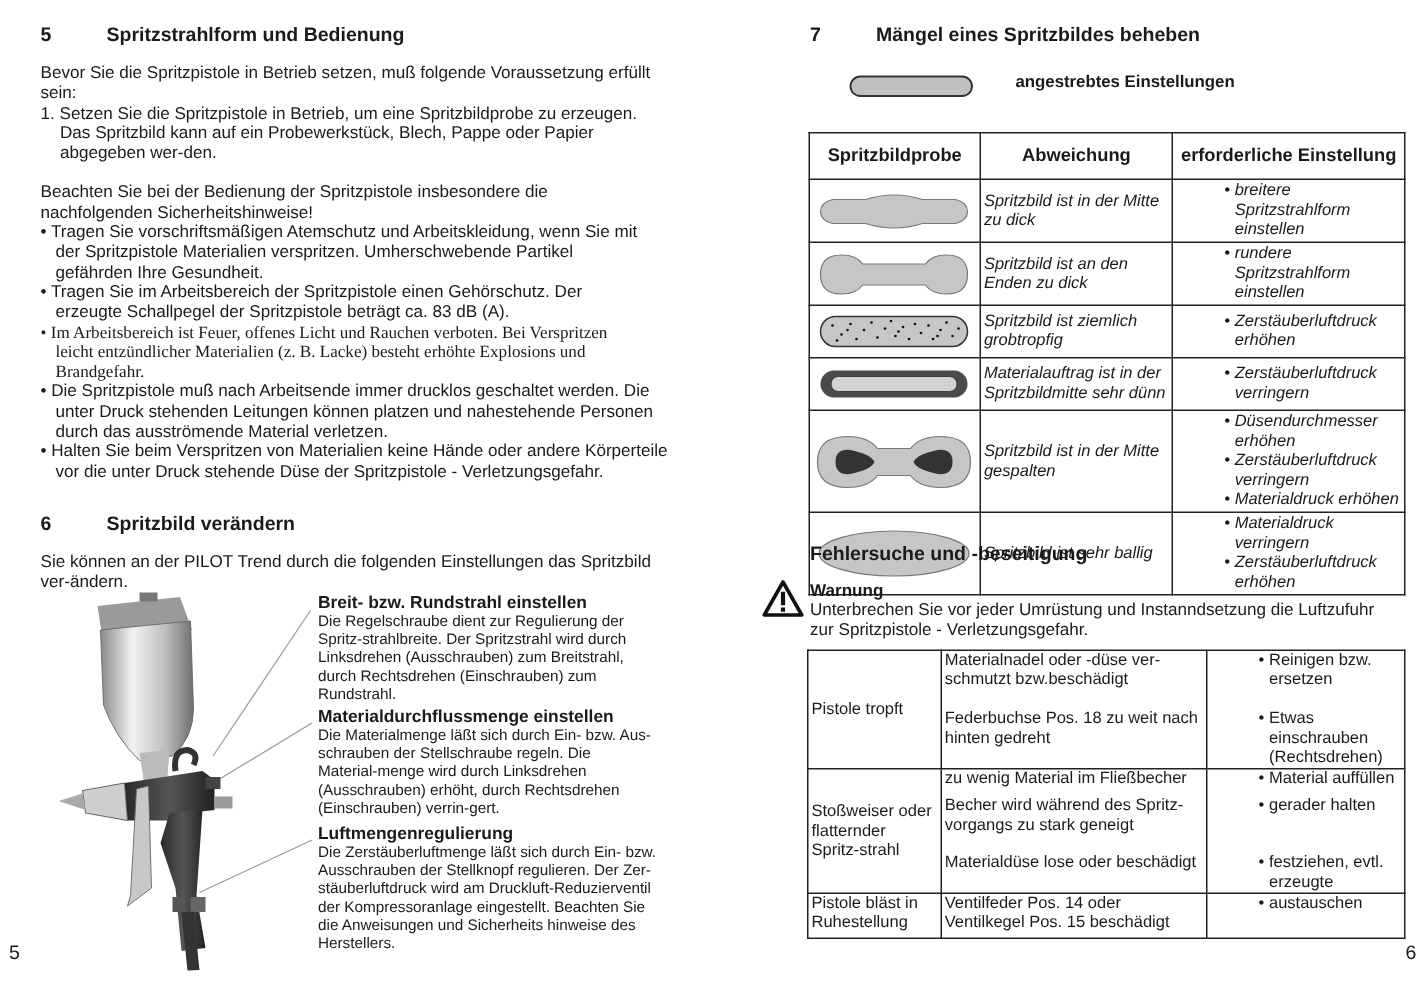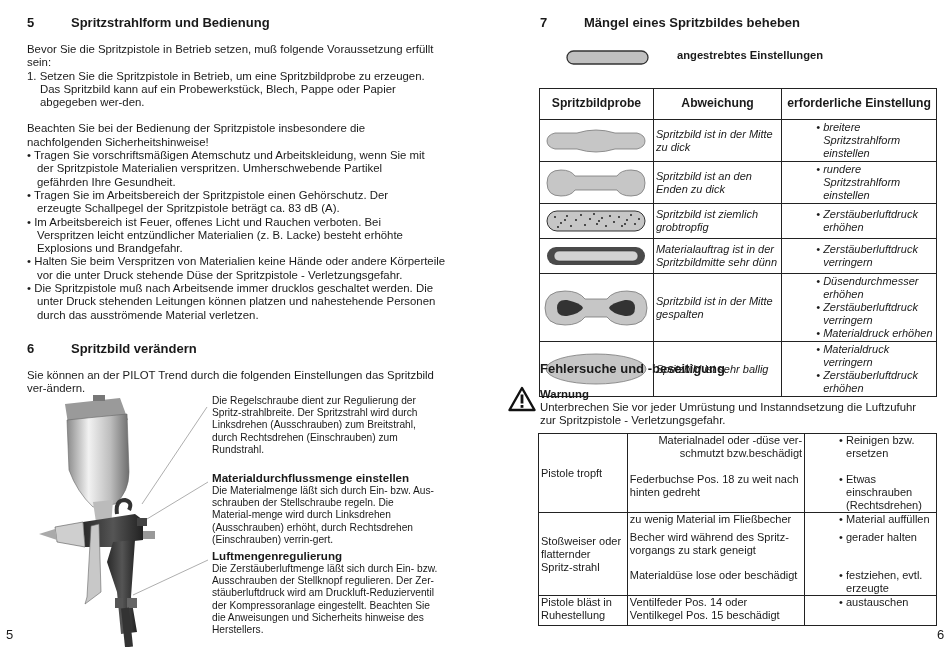--- a/index.html
+++ b/index.html
@@ -33,23 +33,23 @@
   <span class="num">5</span><span>Spritzstrahlform und Bedienung</span>
 </div>
 
 <div class="abs p" style="left:27px; top:43px; width:425px;">
   <div>Bevor Sie die Spritzpistole in Betrieb setzen, muß folgende Voraussetzung erfüllt sein:</div>
   <div class="numli" style="width:412px;">1. Setzen Sie die Spritzpistole in Betrieb, um eine Spritzbildprobe zu erzeugen. Das Spritzbild kann auf ein Probewerkstück, Blech, Pappe oder Papier abgegeben wer-den.</div>
   <div style="height:13px;"></div>
   <div style="width:400px;">Beachten Sie bei der Bedienung der Spritzpistole insbesondere die nachfolgenden Sicherheitshinweise!</div>
   <div class="indent" style="width:405px;">• Tragen Sie vorschriftsmäßigen Atemschutz und Arbeitskleidung, wenn Sie mit der Spritzpistole Materialien verspritzen. Umherschwebende Partikel gefährden Ihre Gesundheit.</div>
   <div class="indent" style="width:405px;">• Tragen Sie im Arbeitsbereich der Spritzpistole einen Gehörschutz. Der erzeugte Schallpegel der Spritzpistole beträgt ca. 83 dB (A).</div>
-  <div class="indent" style="width:405px;">• Im Arbeitsbereich ist Feuer, offenes Licht und Rauchen verboten. Bei Verspritzen leicht entzündlicher Materialien (z. B. Lacke) besteht erhöhte Explosions und Brandgefahr.</div>
+  <div class="indent" style="width:405px;font-family:Liberation Serif, serif;">• Im Arbeitsbereich ist Feuer, offenes Licht und Rauchen verboten. Bei Verspritzen leicht entzündlicher Materialien (z. B. Lacke) besteht erhöhte Explosions und Brandgefahr.</div>
+  <div class="indent" style="width:420px;">• Die Spritzpistole muß nach Arbeitsende immer drucklos geschaltet werden. Die unter Druck stehenden Leitungen können platzen und nahestehende Personen durch das ausströmende Material verletzen.</div>
   <div class="indent" style="width:420px;">• Halten Sie beim Verspritzen von Materialien keine Hände oder andere Körperteile vor die unter Druck stehende Düse der Spritzpistole - Verletzungsgefahr.</div>
-  <div class="indent" style="width:420px;">• Die Spritzpistole muß nach Arbeitsende immer drucklos geschaltet werden. Die unter Druck stehenden Leitungen können platzen und nahestehende Personen durch das ausströmende Material verletzen.</div>
 </div>
 
 <div class="abs h" style="left:27px; top:341px;">
   <span class="num">6</span><span>Spritzbild verändern</span>
 </div>
 
 <div class="abs p" style="left:27px; top:369px; width:415px;">Sie können an der PILOT Trend durch die folgenden Einstellungen das Spritzbild ver-ändern.</div>
 
 <div class="abs" style="left:25px; top:392px; width:190px; height:255px;">
   <svg width="190" height="255" viewBox="0 0 190 255">
@@ -91,20 +91,21 @@
 
     <path d="M88 150 L110 148 L106 205 L112 240 L96 242 L92 200 L82 170 Z" fill="url(#body)"></path>
     <rect x="90" y="206" width="8" height="10" fill="#555"></rect>
     <rect x="102" y="206" width="10" height="10" fill="#666"></rect>
 
     <path d="M100 216 L104 255" stroke="#333" stroke-width="8"></path>
   </svg>
 </div>
 
 <div class="abs" style="left:212px; top:395px; width:230px;">
+  <div class="sub-h">Breit- bzw. Rundstrahl einstellen</div>
   <div class="sub-p">Die Regelschraube dient zur Regulierung der Spritz-strahlbreite. Der Spritzstrahl wird durch Linksdrehen (Ausschrauben) zum Breitstrahl, durch Rechtsdrehen (Einschrauben) zum Rundstrahl.</div>
 </div>
 <div class="abs" style="left:212px; top:471px; width:222px;">
   <div class="sub-h">Materialdurchflussmenge einstellen</div>
   <div class="sub-p">Die Materialmenge läßt sich durch Ein- bzw. Aus-schrauben der Stellschraube regeln. Die Material-menge wird durch Linksdrehen (Ausschrauben) erhöht, durch Rechtsdrehen (Einschrauben) verrin-gert.</div>
 </div>
 <div class="abs" style="left:212px; top:549px; width:230px;">
   <div class="sub-h">Luftmengenregulierung</div>
   <div class="sub-p">Die Zerstäuberluftmenge läßt sich durch Ein- bzw. Ausschrauben der Stellknopf regulieren. Der Zer-stäuberluftdruck wird am Druckluft-Reduzierventil der Kompressoranlage eingestellt. Beachten Sie die Anweisungen und Sicherheits hinweise des Herstellers.</div>
 </div>
@@ -252,21 +253,21 @@
 <table class="t2" style="left:538px; top:433px; width:399px;">
   <colgroup>
       <col style="width:89px">
       <col style="width:178px">
       <col style="width:132px">
     </colgroup>
   <tbody>
   <tr style="height:63px;">
     <td style="vertical-align:middle;">Pistole tropft</td>
     <td>
-      <span class="blk" style="height:39px;text-align:right;">Materialnadel oder -düse ver-schmutzt bzw.beschädigt</span>
+      <span class="blk" style="height:39px;">Materialnadel oder -düse ver-schmutzt bzw.beschädigt</span>
       <span class="blk">Federbuchse Pos. 18 zu weit nach hinten gedreht</span>
     </td>
     <td>
       <span class="blk b-item" style="height:39px;">• Reinigen bzw. ersetzen</span>
       <span class="blk b-item">• Etwas einschrauben (Rechtsdrehen)</span>
     </td>
   </tr>
   <tr style="height:76px;">
     <td style="vertical-align:middle;">Stoßweiser oder flatternder Spritz-strahl</td>
     <td>

